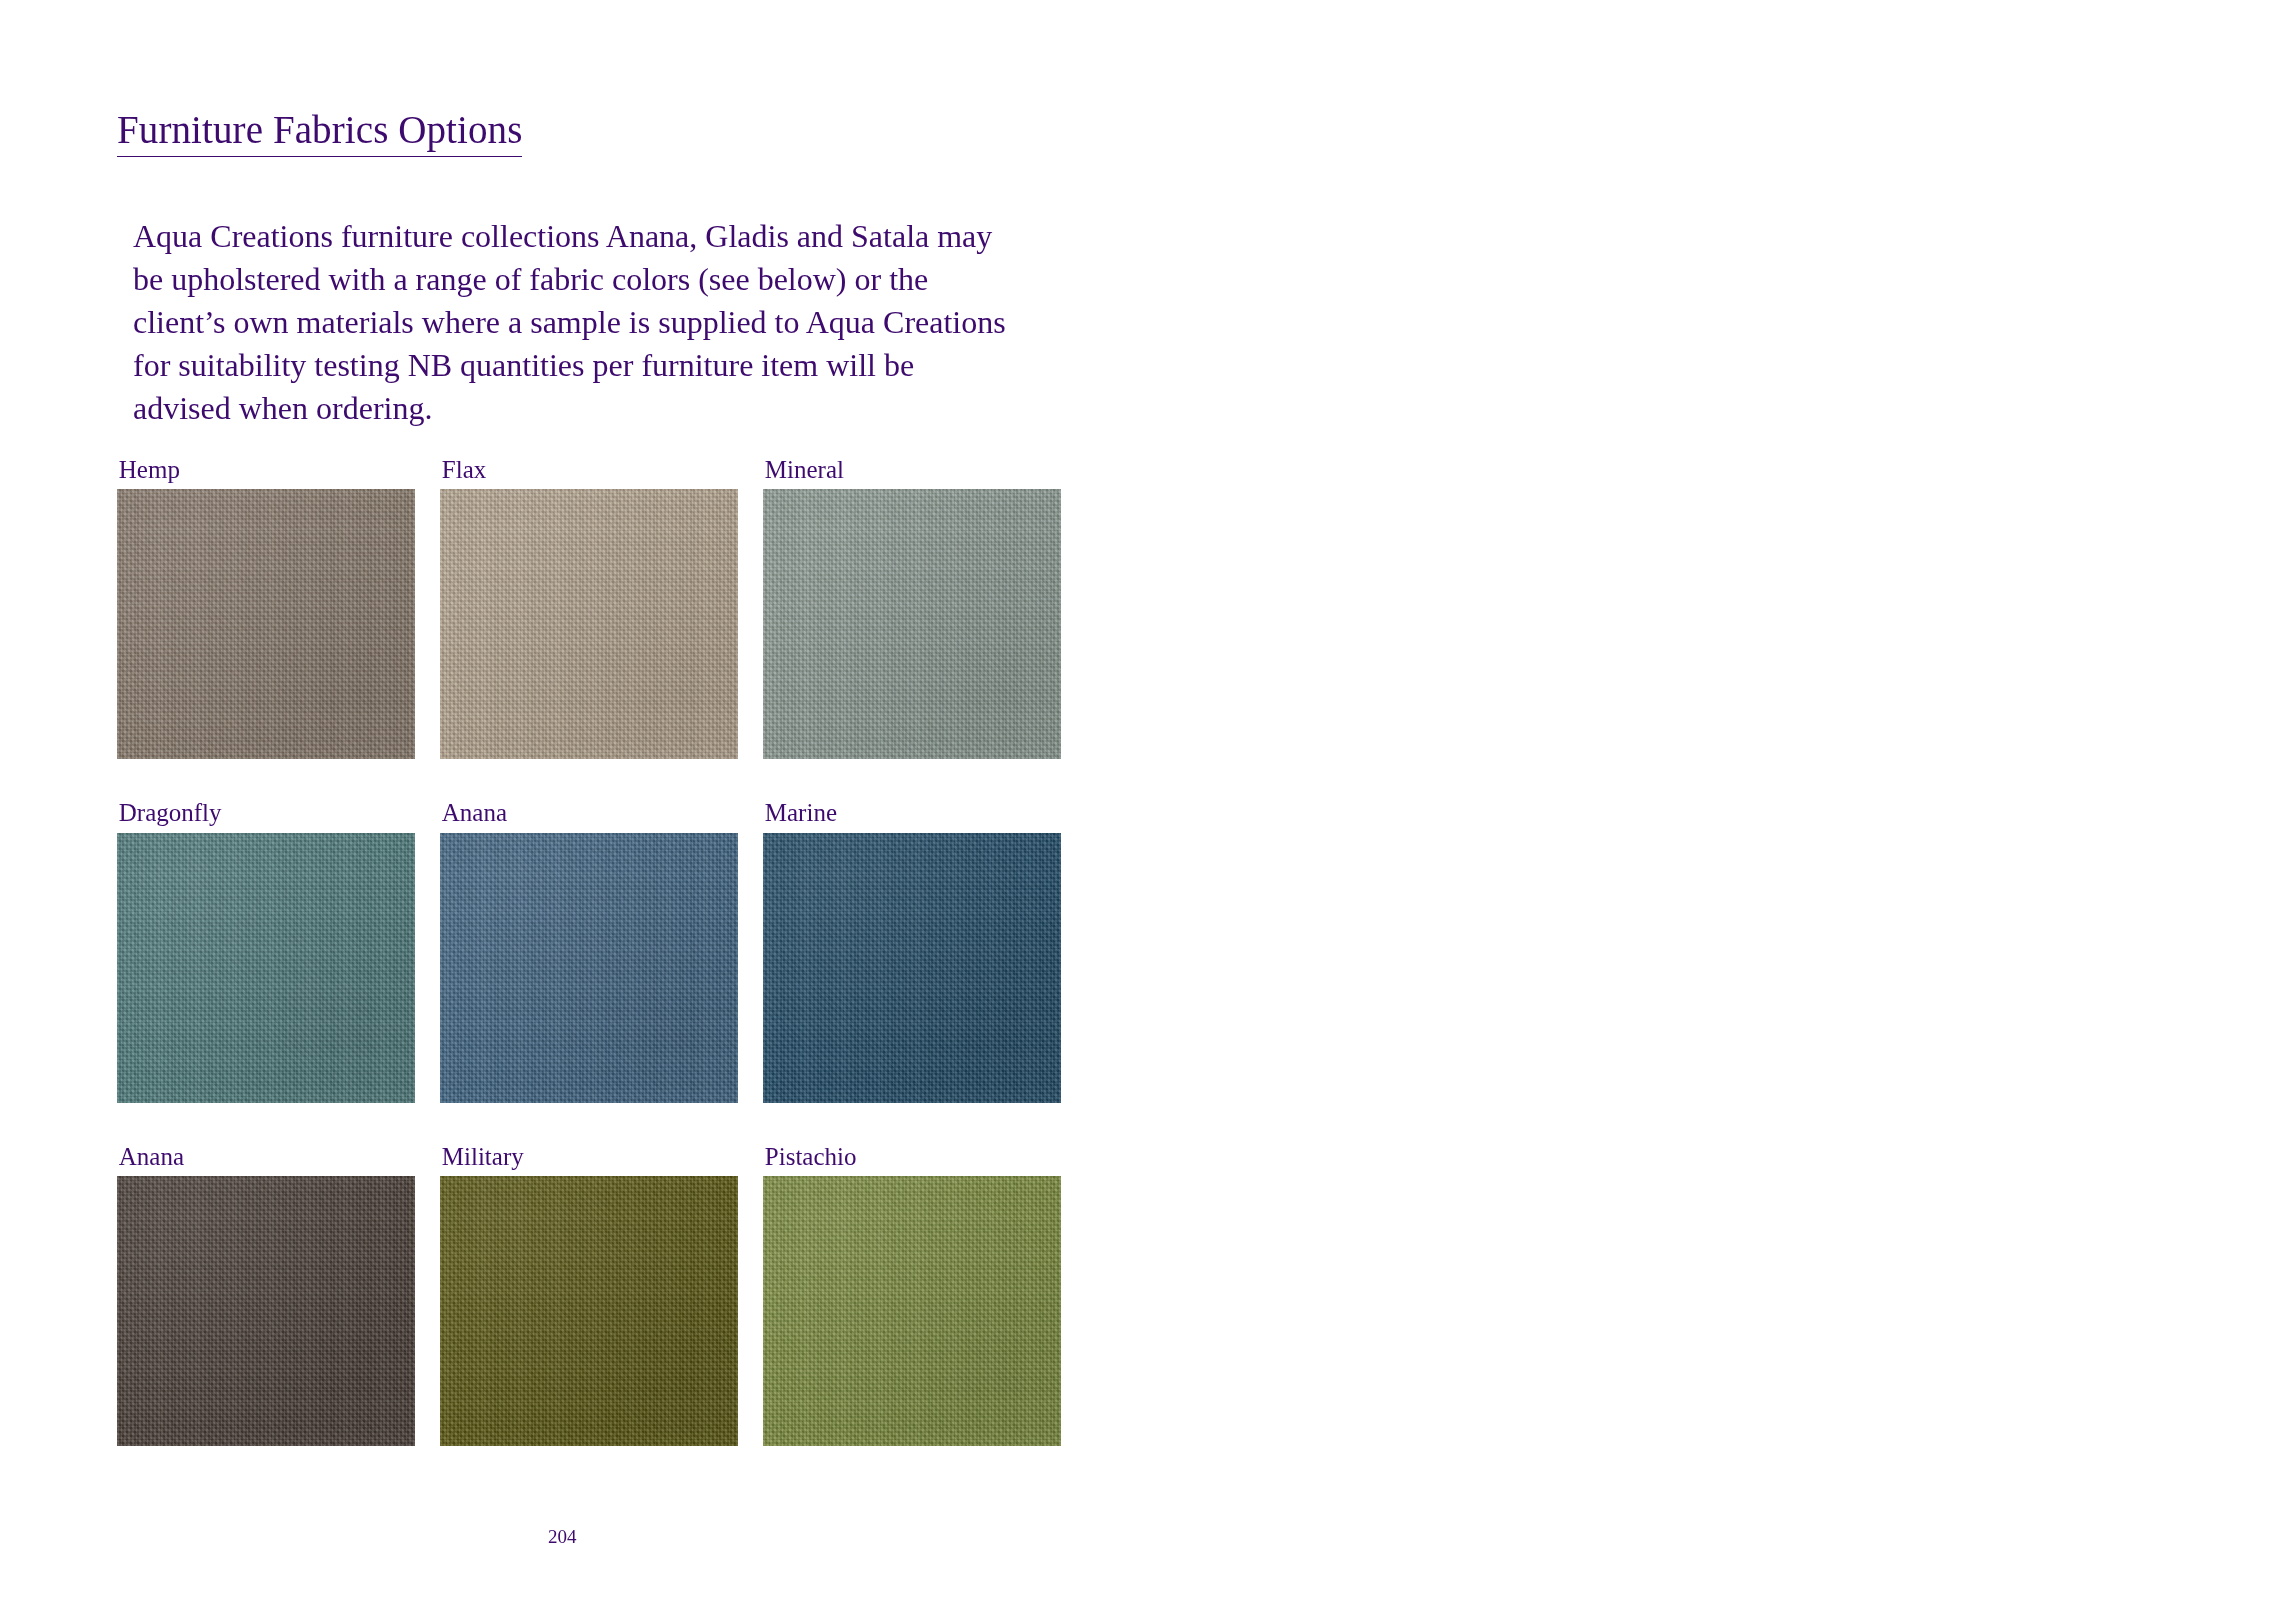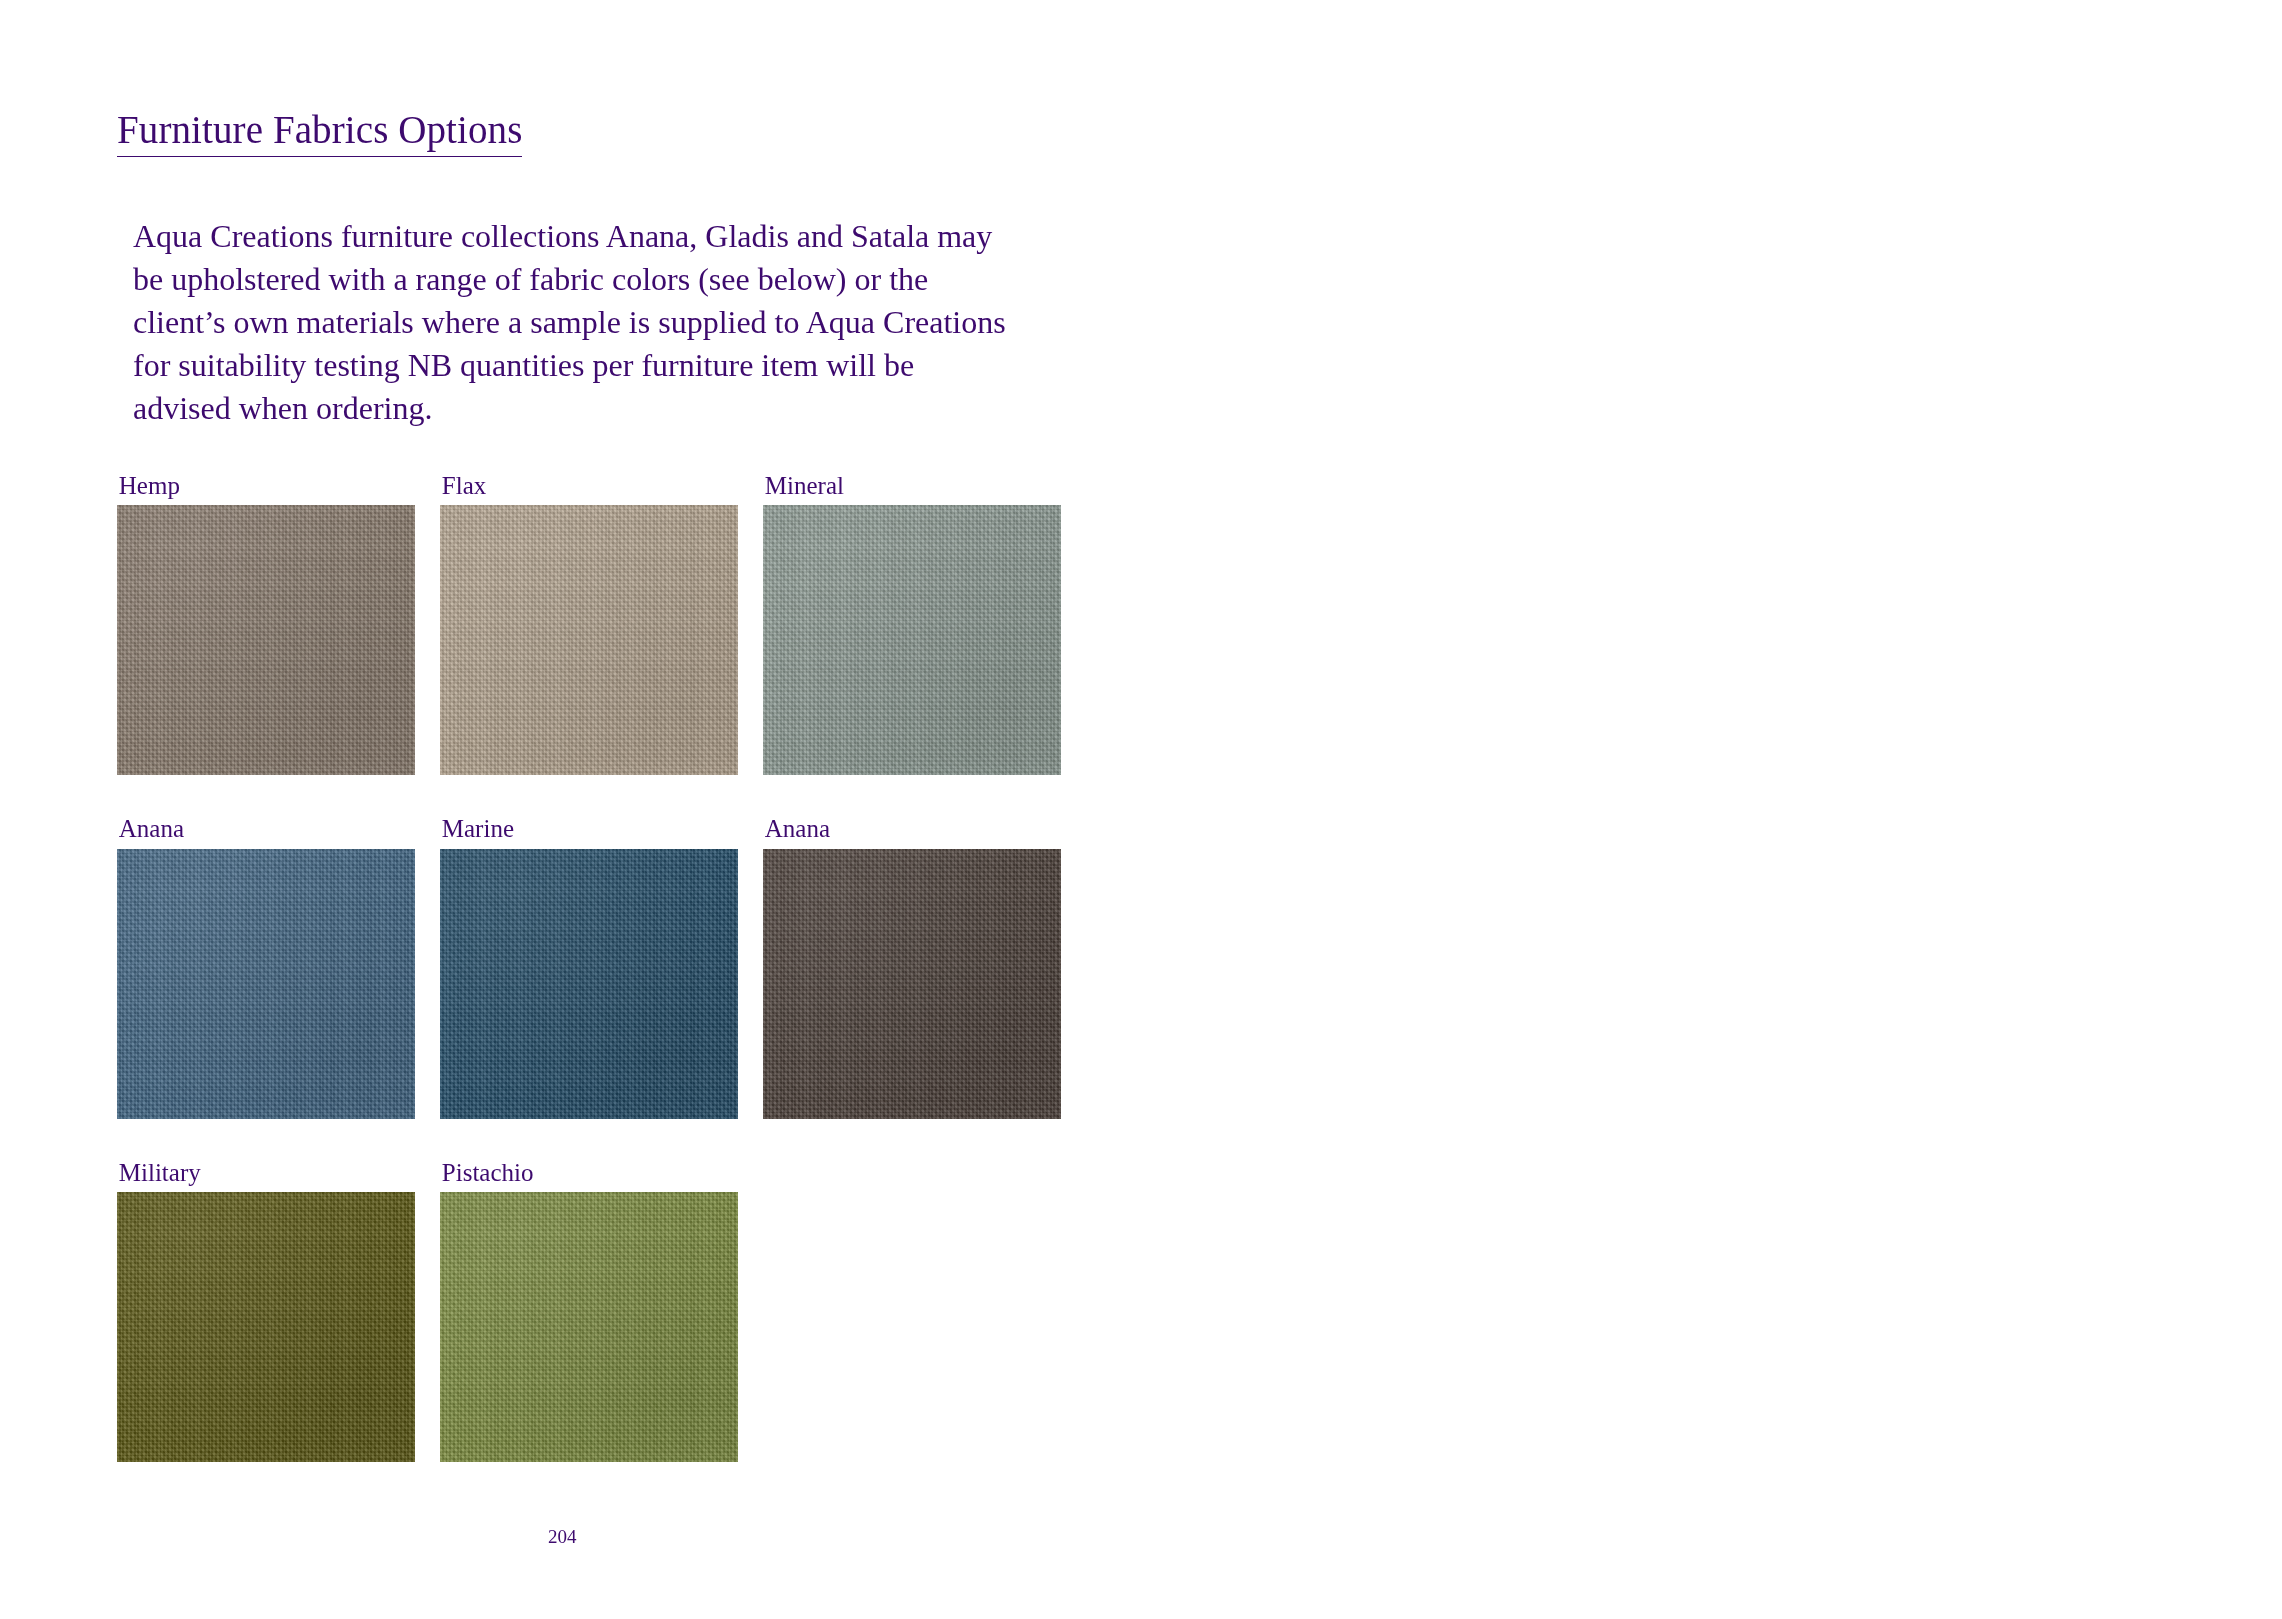--- a/index.html
+++ b/index.html
@@ -61,21 +61,21 @@
   }
 
   
   .grid {
     position: absolute;
     display: grid;
     grid-auto-rows: min-content;
   }
   .grid-left {
     left: 117px;
-    top: 473px;
+    top: 457px;
     grid-template-columns: repeat(3, 298px);
     column-gap: 25px;
     row-gap: 41px;
   }
 
   .swatch-cell { position: relative; }
 
   .swatch-label {
     font-size: 25px;
     line-height: 1.0;
@@ -150,20 +150,24 @@
       <div class="swatch-cell">
         <div class="swatch-label">Flax</div>
         <div class="swatch" style="background-color: rgb(180, 164, 143);"></div>
       </div>
 
       <div class="swatch-cell">
         <div class="swatch-label">Mineral</div>
         <div class="swatch" style="background-color: rgb(140, 154, 147);"></div>
       </div>
 
+      <div class="swatch-cell">
+        <div class="swatch-label">Dragonfly</div>
+        <div class="swatch" style="background-color: rgb(79, 123, 124);"></div>
+      </div>
 
       <div class="swatch-cell">
         <div class="swatch-label">Anana</div>
         <div class="swatch" style="background-color: rgb(63, 100, 131);"></div>
       </div>
 
       <div class="swatch-cell">
         <div class="swatch-label">Marine</div>
         <div class="swatch" style="background-color: rgb(33, 76, 104);"></div>
       </div>

